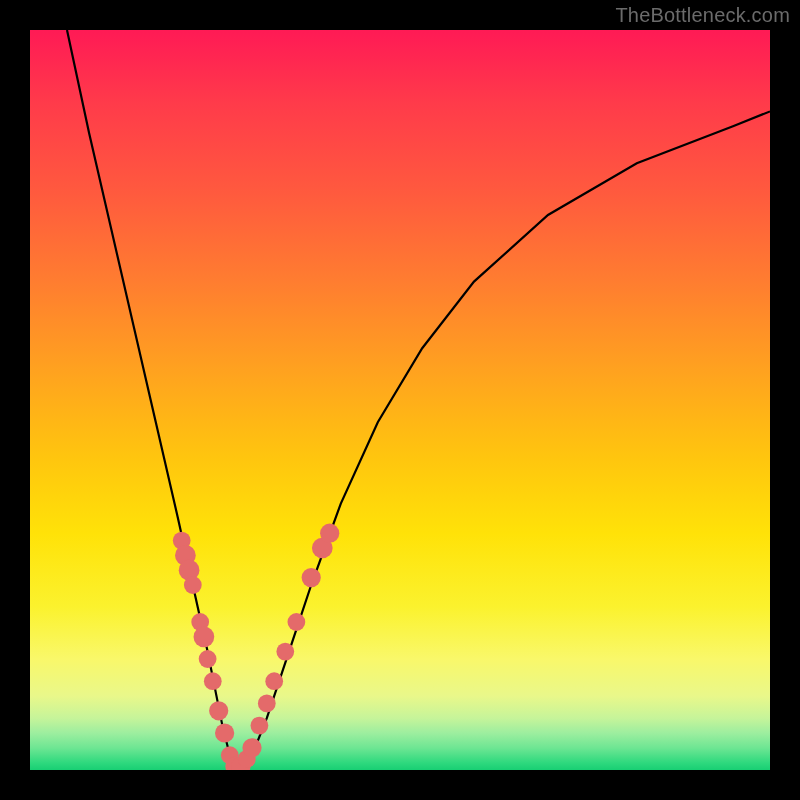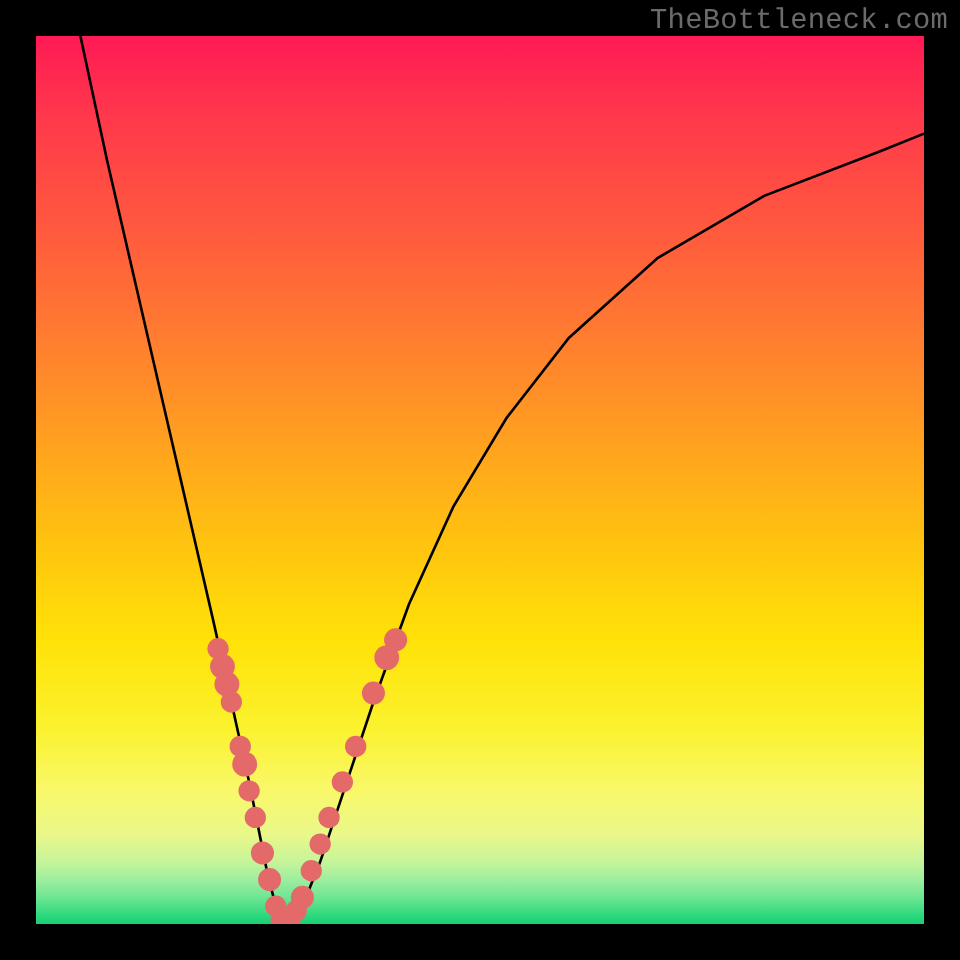--- a/index.html
+++ b/index.html
@@ -40,26 +40,25 @@
       #9dee9f 95%,
       #6ee693 97%,
       #2fd97e 99%,
       #18cf73 100%
     );
   }
   .watermark {
     position: absolute;
     top: 4px;
     right: 10px;
-    font-size: 24px;
+    font-size: 20px;
     font-weight: 500;
     color: #6b6b6b;
     letter-spacing: 0.2px;
     user-select: none;
-    font-family: Liberation Mono, monospace;
   }
   svg.curve {
     position: absolute;
     left: 0;
     top: 0;
     width: 740px;
     height: 740px;
   }
 </style>
 </head>

